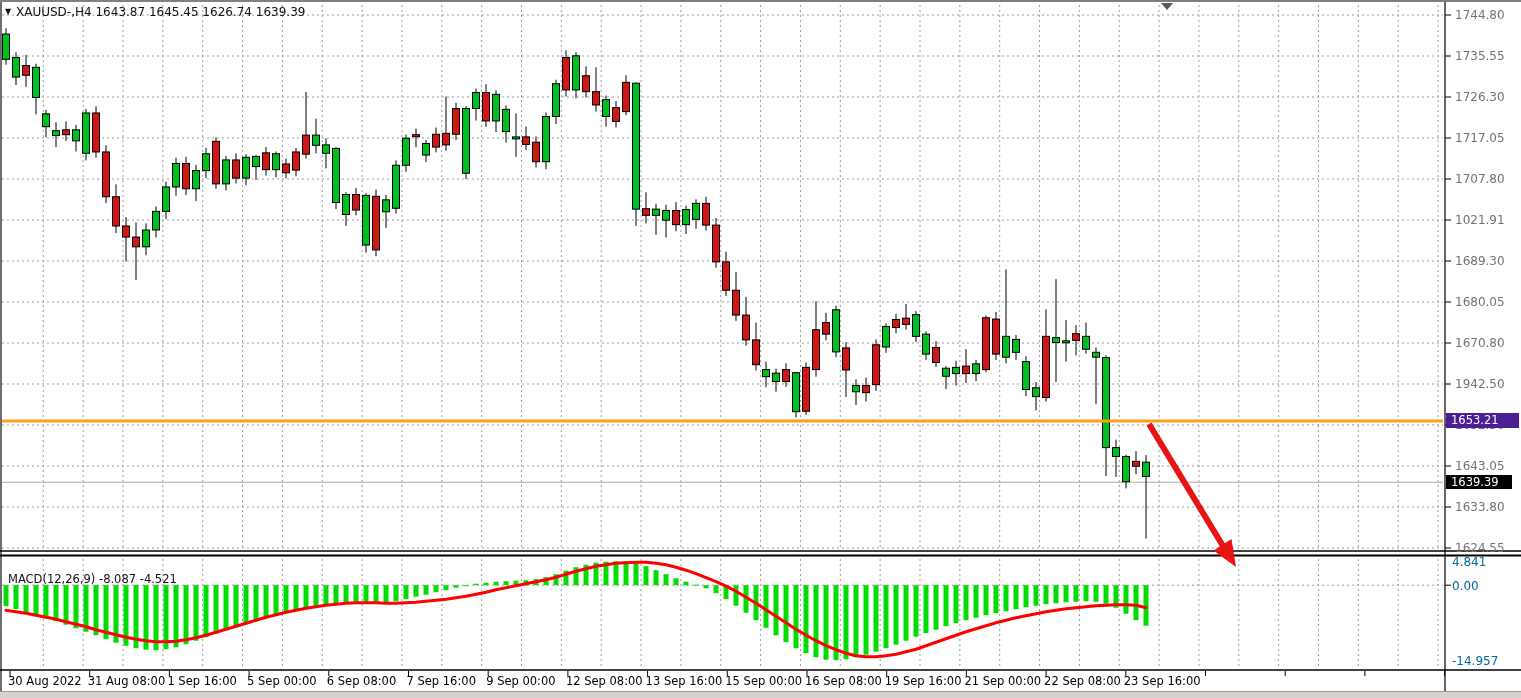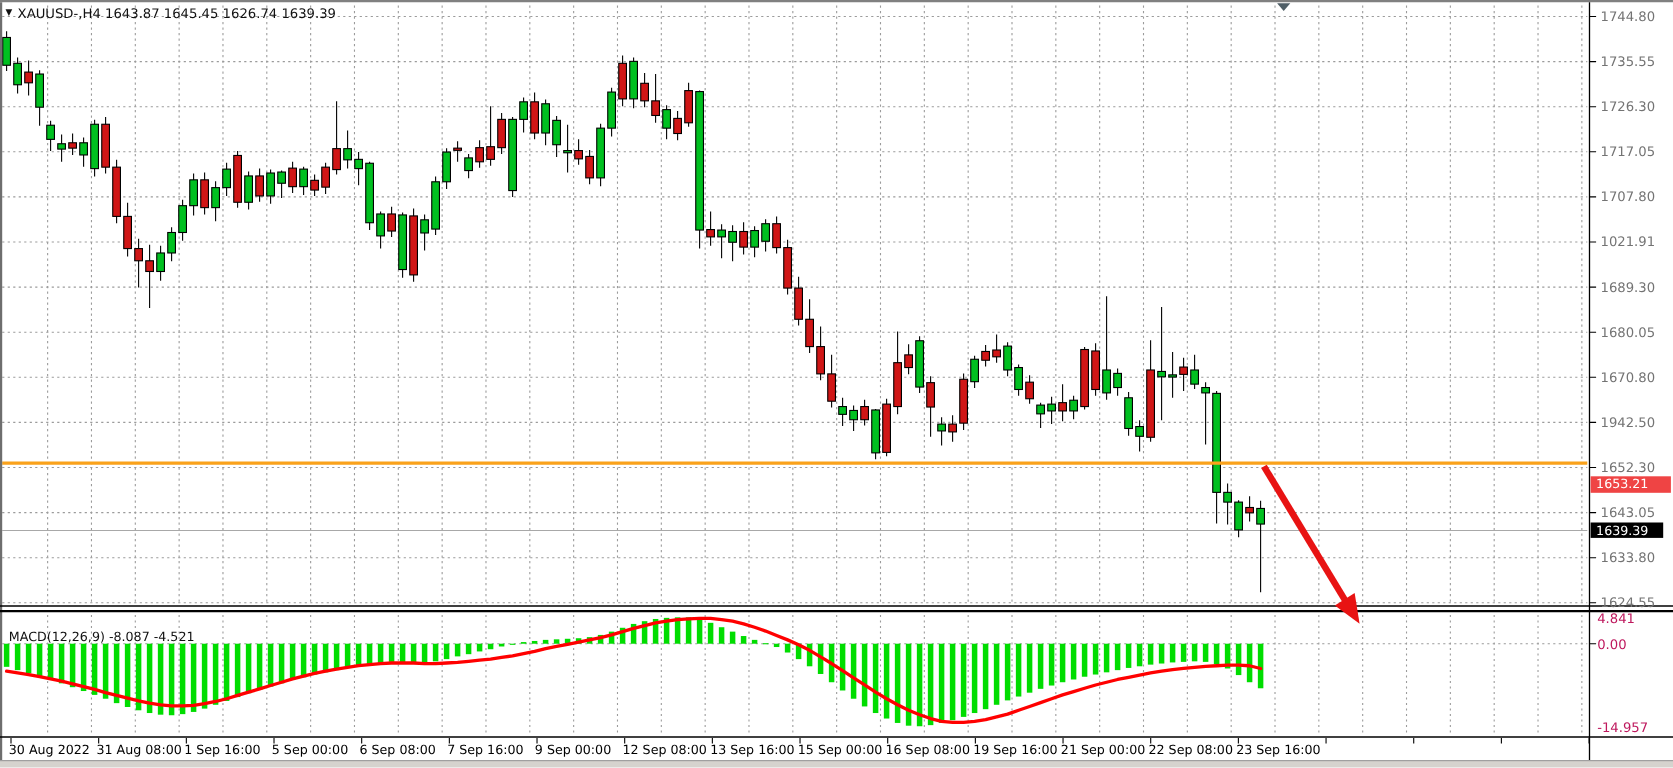--- a/index.html
+++ b/index.html
@@ -4,21 +4,21 @@
 <style>
   html,body{margin:0;padding:0;background:#ffffff;}
   #terminal{position:relative;width:1521px;height:698px;background:#ffffff;overflow:hidden;
             font-family:"DejaVu Sans","Liberation Sans",sans-serif;}
   #chart-svg{position:absolute;left:0;top:0;}
   .lbl{position:absolute;color:#000;font-size:12px;line-height:14px;white-space:nowrap;}
   #chart-title{left:16px;top:5px;font-size:12px;color:#111;}
   #symbol-dd{left:5px;top:5px;font-size:8px;color:#111;}
   #macd-title{left:8px;top:560px;font-size:11.5px;color:#111;margin-top:12px;}
   .ptick{position:absolute;left:1455px;font-size:12px;color:#737373;}
-  .mtick{position:absolute;left:1452px;font-size:12px;color:#be185d;}
+  .mtick{position:absolute;left:1452px;font-size:12px;color:#0369a1;}
   .ttick{position:absolute;top:674px;font-size:11.5px;color:#000;}
   #hline-label{position:absolute;left:1446px;width:73px;height:15px;color:#fff;
                font-size:11.5px;text-align:left;padding-left:5px;box-sizing:border-box;line-height:15px;}
   #bid-label{position:absolute;left:1446px;width:66px;height:14px;background:#000;color:#fff;
              font-size:11.5px;padding-left:5px;box-sizing:border-box;line-height:14px;}
   #bottom-strip{position:absolute;left:0;top:691px;width:1521px;height:7px;background:#d6d3ce;border-top:1px solid #9a9a9a;box-sizing:border-box;}
 </style>
 </head>
 <body>
 
@@ -541,17 +541,17 @@
       <span class="ttick" style="left: 964.4px;">21 Sep 00:00</span>
       <span class="ttick" style="left: 1044.1px;">22 Sep 08:00</span>
       <span class="ttick" style="left: 1123.8px;">23 Sep 16:00</span>
     </div>
   <div id="macd-axis">
       <span class="mtick" style="top: 555px;">4.841</span>
       <span class="mtick" style="top: 579.207px;">0.00</span>
       <span class="mtick" style="top: 654px;">-14.957</span>
     </div>
 
-  <div id="hline-label" style="top: 413.466px; background: #ef4444; margin-top: 20px;">1653.21</div>
+  <div id="hline-label" style="top: 413.466px; background: #4c1d95;">1653.21</div>
   <div id="bid-label" style="top: 475.223px;">1639.39</div>
 
   <div id="bottom-strip"></div>
 </div>
 
 </body></html>

